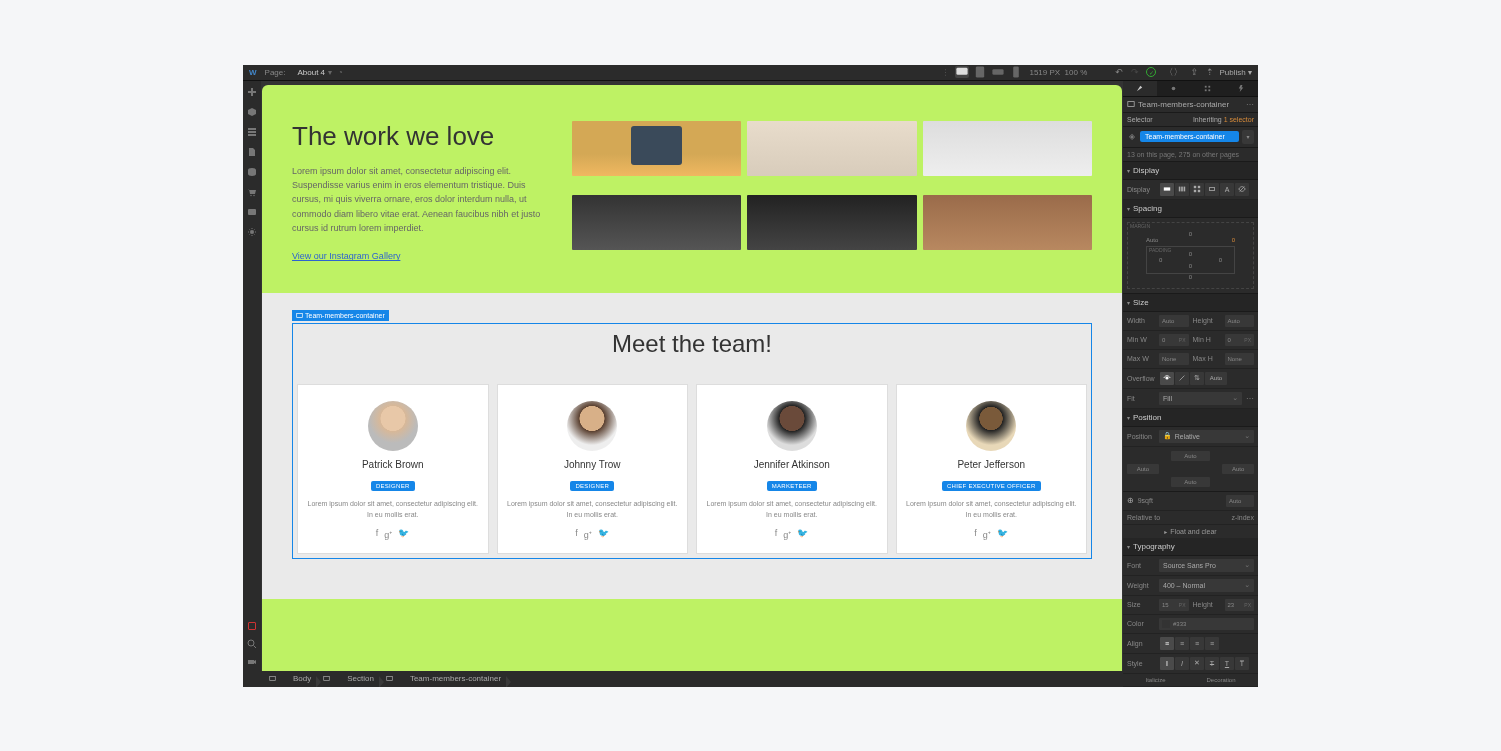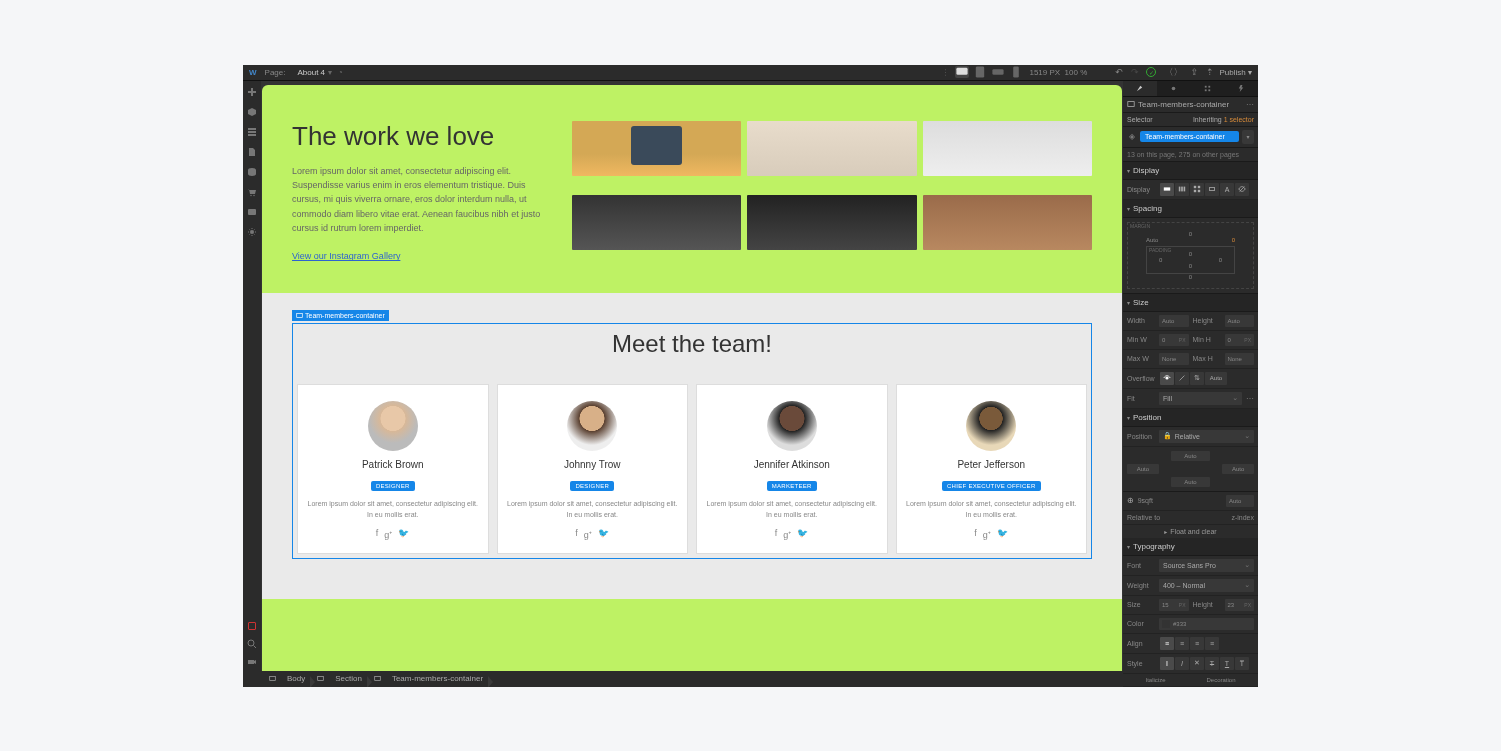--- a/index.html
+++ b/index.html
@@ -59,21 +59,21 @@
 .a2{background:radial-gradient(circle at 50% 35%,#d8b088 30%,#5a4030 31%,#eee 65%)}
 .a3{background:radial-gradient(circle at 50% 35%,#6a4a3a 30%,#222 31%,#ddd 65%)}
 .a4{background:radial-gradient(circle at 50% 35%,#7a5a3a 28%,#222 29%,#e8d8b8 65%)}
 .card .nm{font-size:10px;color:#333;margin-bottom:4px}
 .role{display:inline-block;background:#1586e8;color:#fff;font-size:6px;padding:2px 5px;border-radius:2px;margin-bottom:8px;letter-spacing:.3px}
 .card .bio{font-size:7px;color:#888;line-height:1.5;margin-bottom:8px}
 .social{display:flex;justify-content:center;gap:6px;color:#888;font-size:9px}
 
 
 .breadcrumb{position:absolute;left:0;right:135px;bottom:0;height:16px;background:#2b2b2b;display:flex;align-items:center;color:#aaa;font-size:8px;padding-left:20px}
-.bc{display:flex;align-items:center;gap:11px;padding:0 6px;position:relative}
+.bc{display:flex;align-items:center;gap:17px;padding:0 6px;position:relative}
 .bc::after{content:"";position:absolute;right:-4px;top:2px;width:0;height:0;border-top:6px solid transparent;border-bottom:6px solid transparent;border-left:5px solid #3a3a3a}
 .bc svg{width:7px;height:7px}
 .help{position:absolute;left:3px;bottom:3px;width:11px;height:11px;border:1px solid #666;border-radius:50%;color:#888;font-size:7px;display:flex;align-items:center;justify-content:center}
 
 
 .rpanel{position:absolute;right:0;top:16px;bottom:0;width:135px;background:#2b2b2b;color:#aaa;font-size:8px;overflow:hidden}
 .rtabs{height:16px;display:flex;align-items:center;border-bottom:1px solid #111;background:#1f1f1f}
 .rtabs .rt{flex:1;display:flex;align-items:center;justify-content:center;color:#777;height:100%}
 .rtabs .rt.active{background:#2b2b2b;color:#ccc}
 .rtabs svg{width:9px;height:9px}

